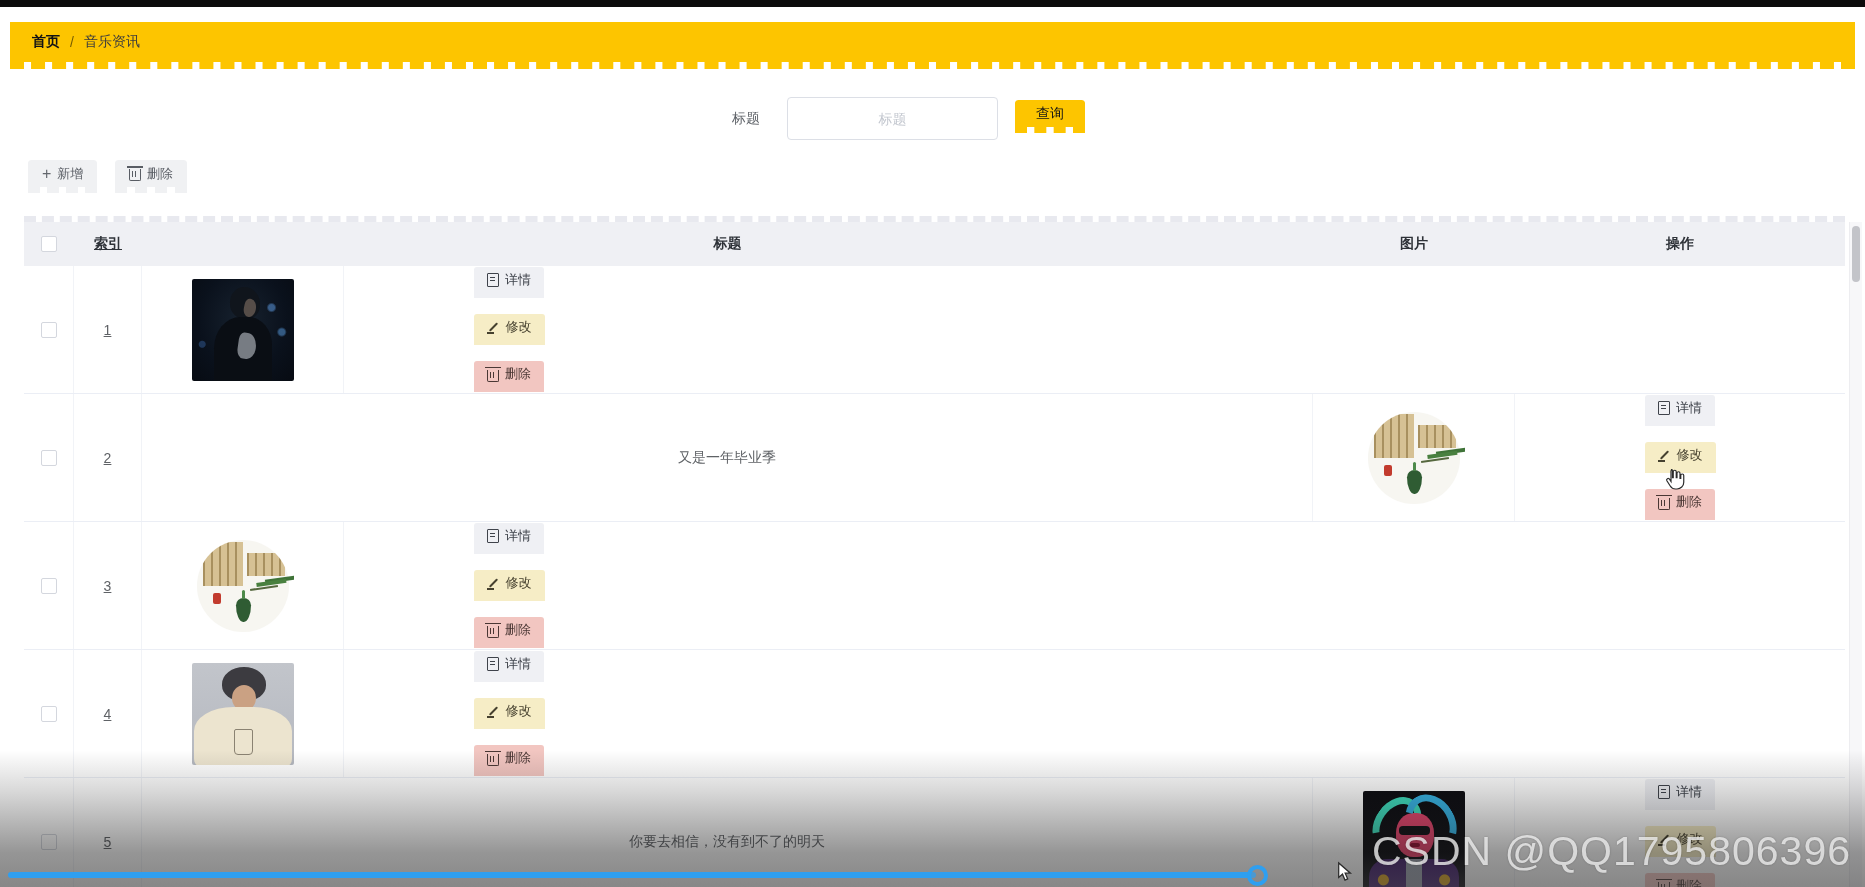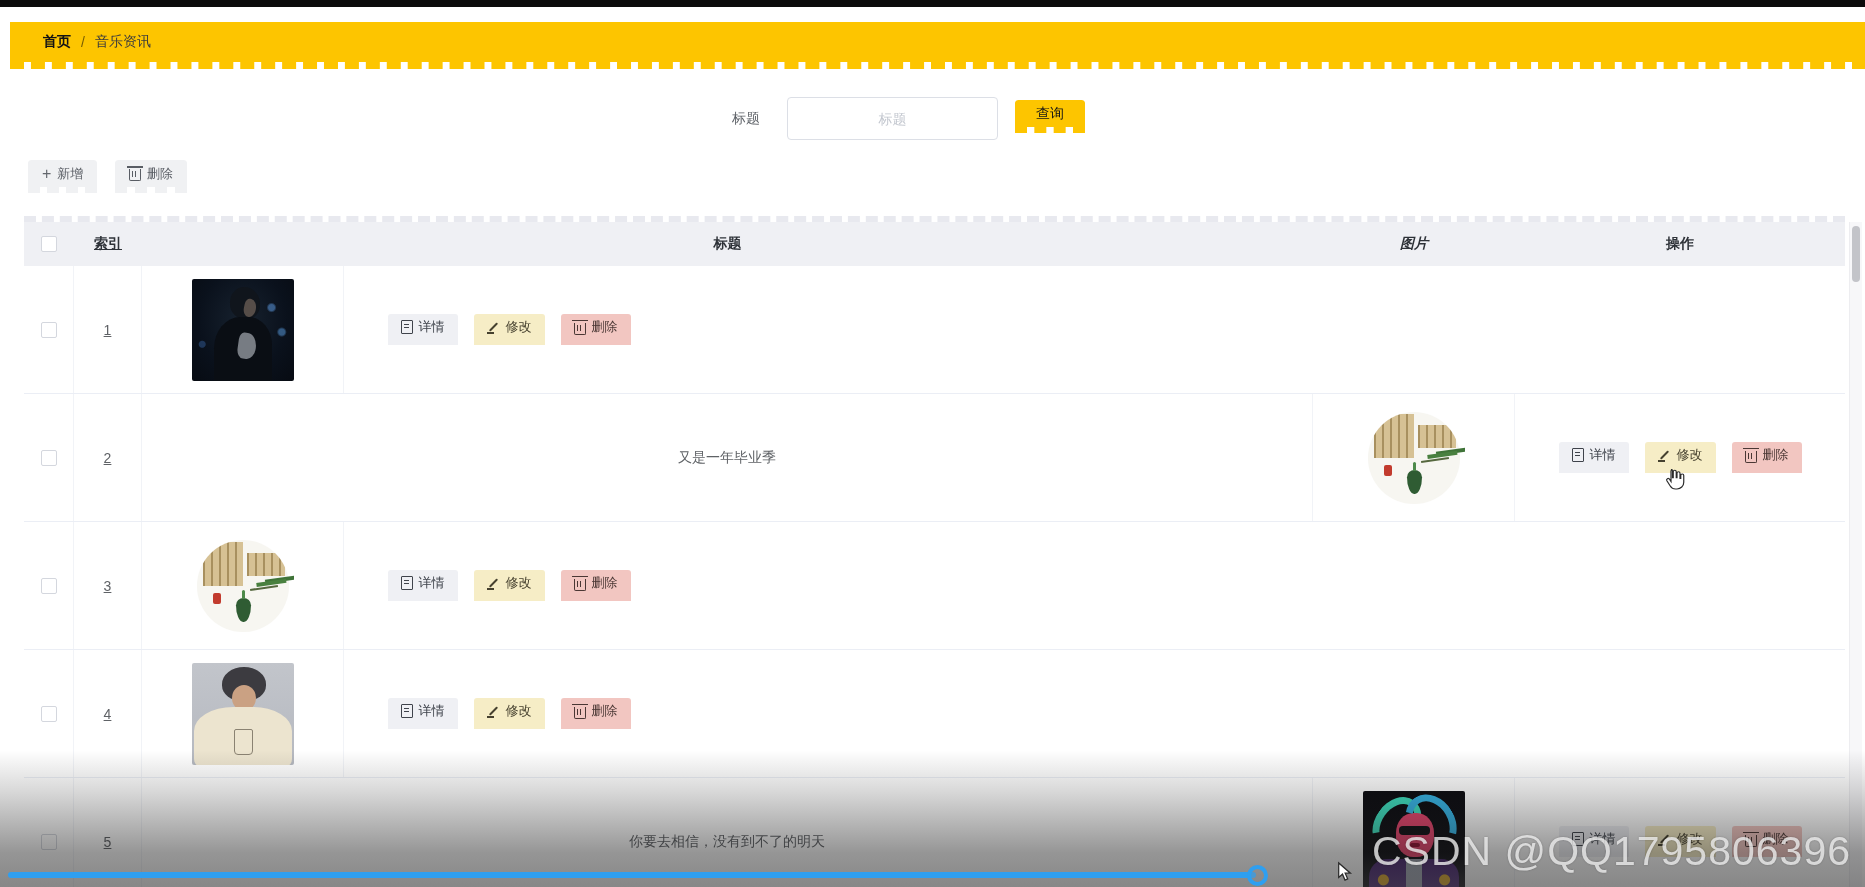--- a/index.html
+++ b/index.html
@@ -9,21 +9,21 @@
     background:#fff; font-family:"Liberation Sans","DejaVu Sans",sans-serif;
   }
   
   .topbar { position:absolute; left:0; top:0; width:100%; height:7px; background:#0b0b0b; }
 
   
   .crumb {
     position:absolute; left:10px; top:22px; width:1823px; height:40px;
     background:#fdc500; background-clip:padding-box;
     border-bottom:7px dashed #fdc500;
-    display:flex; align-items:center; padding-left:33px; font-size:14px;
+    display:flex; align-items:center; padding-left:22px; font-size:14px;
   }
   .crumb-home { font-weight:700; color:#141414; cursor:pointer; }
   .crumb-sep { margin:0 10px; color:rgba(0,0,0,.55); }
   .crumb-cur { color:#3c3c3c; }
 
   
   .search-label { position:absolute; left:690px; top:97px; width:70px; height:43px; line-height:43px; text-align:right; color:#5c6066; font-size:14px; }
   .search-input {
     position:absolute; left:787px; top:97px; width:211px; height:43px; box-sizing:border-box;
     border:1px solid #dcdfe6; border-radius:4px; outline:none; text-align:center;
@@ -59,25 +59,25 @@
 
   
   .table { position:absolute; left:24px; top:216px; width:1821px; }
   .thead {
     display:flex; height:44px; background:#eff0f4; background-clip:padding-box;
     border-top:6px dashed #e8e9ef; font-weight:700; color:#2e3238; font-size:14px;
   }
   .trow { display:flex; height:127px; border-bottom:1px solid #ebeef5; background:#fff; }
   .cell { display:flex; align-items:center; justify-content:center; box-sizing:border-box; }
   .trow .cell { border-right:1px solid #f1f3f7; }
-  .trow .cell:last-child { border-right:0; }
+  .trow .cell:last-child { border-right:0;flex-direction:column; }
   .c-check { width:50px; }
   .c-index { width:68px; color:#5f6266; font-size:14px;text-decoration:underline; }
   .c-title { flex:1; color:#5f6266; font-size:14px; }
-  .c-img { width:202px;font-style:italic; }
+  .c-img { width:202px; }
   .c-ops { width:330px; gap:16px; }
   .thead .c-index, .thead .c-title, .thead .c-img, .thead .c-ops { color:#2e3238; }
   .checkbox { width:14px; height:14px; border:1px solid #d4d7de; border-radius:2px; background:#fff; display:inline-block; cursor:pointer; }
 
   
   .btn {
     display:flex; align-items:center; gap:6px; height:31px; padding:0 13px;
     border:0; border-radius:3px 3px 0 0; font-size:13px; font-family:inherit; cursor:pointer;
     background-clip:padding-box;
   }

